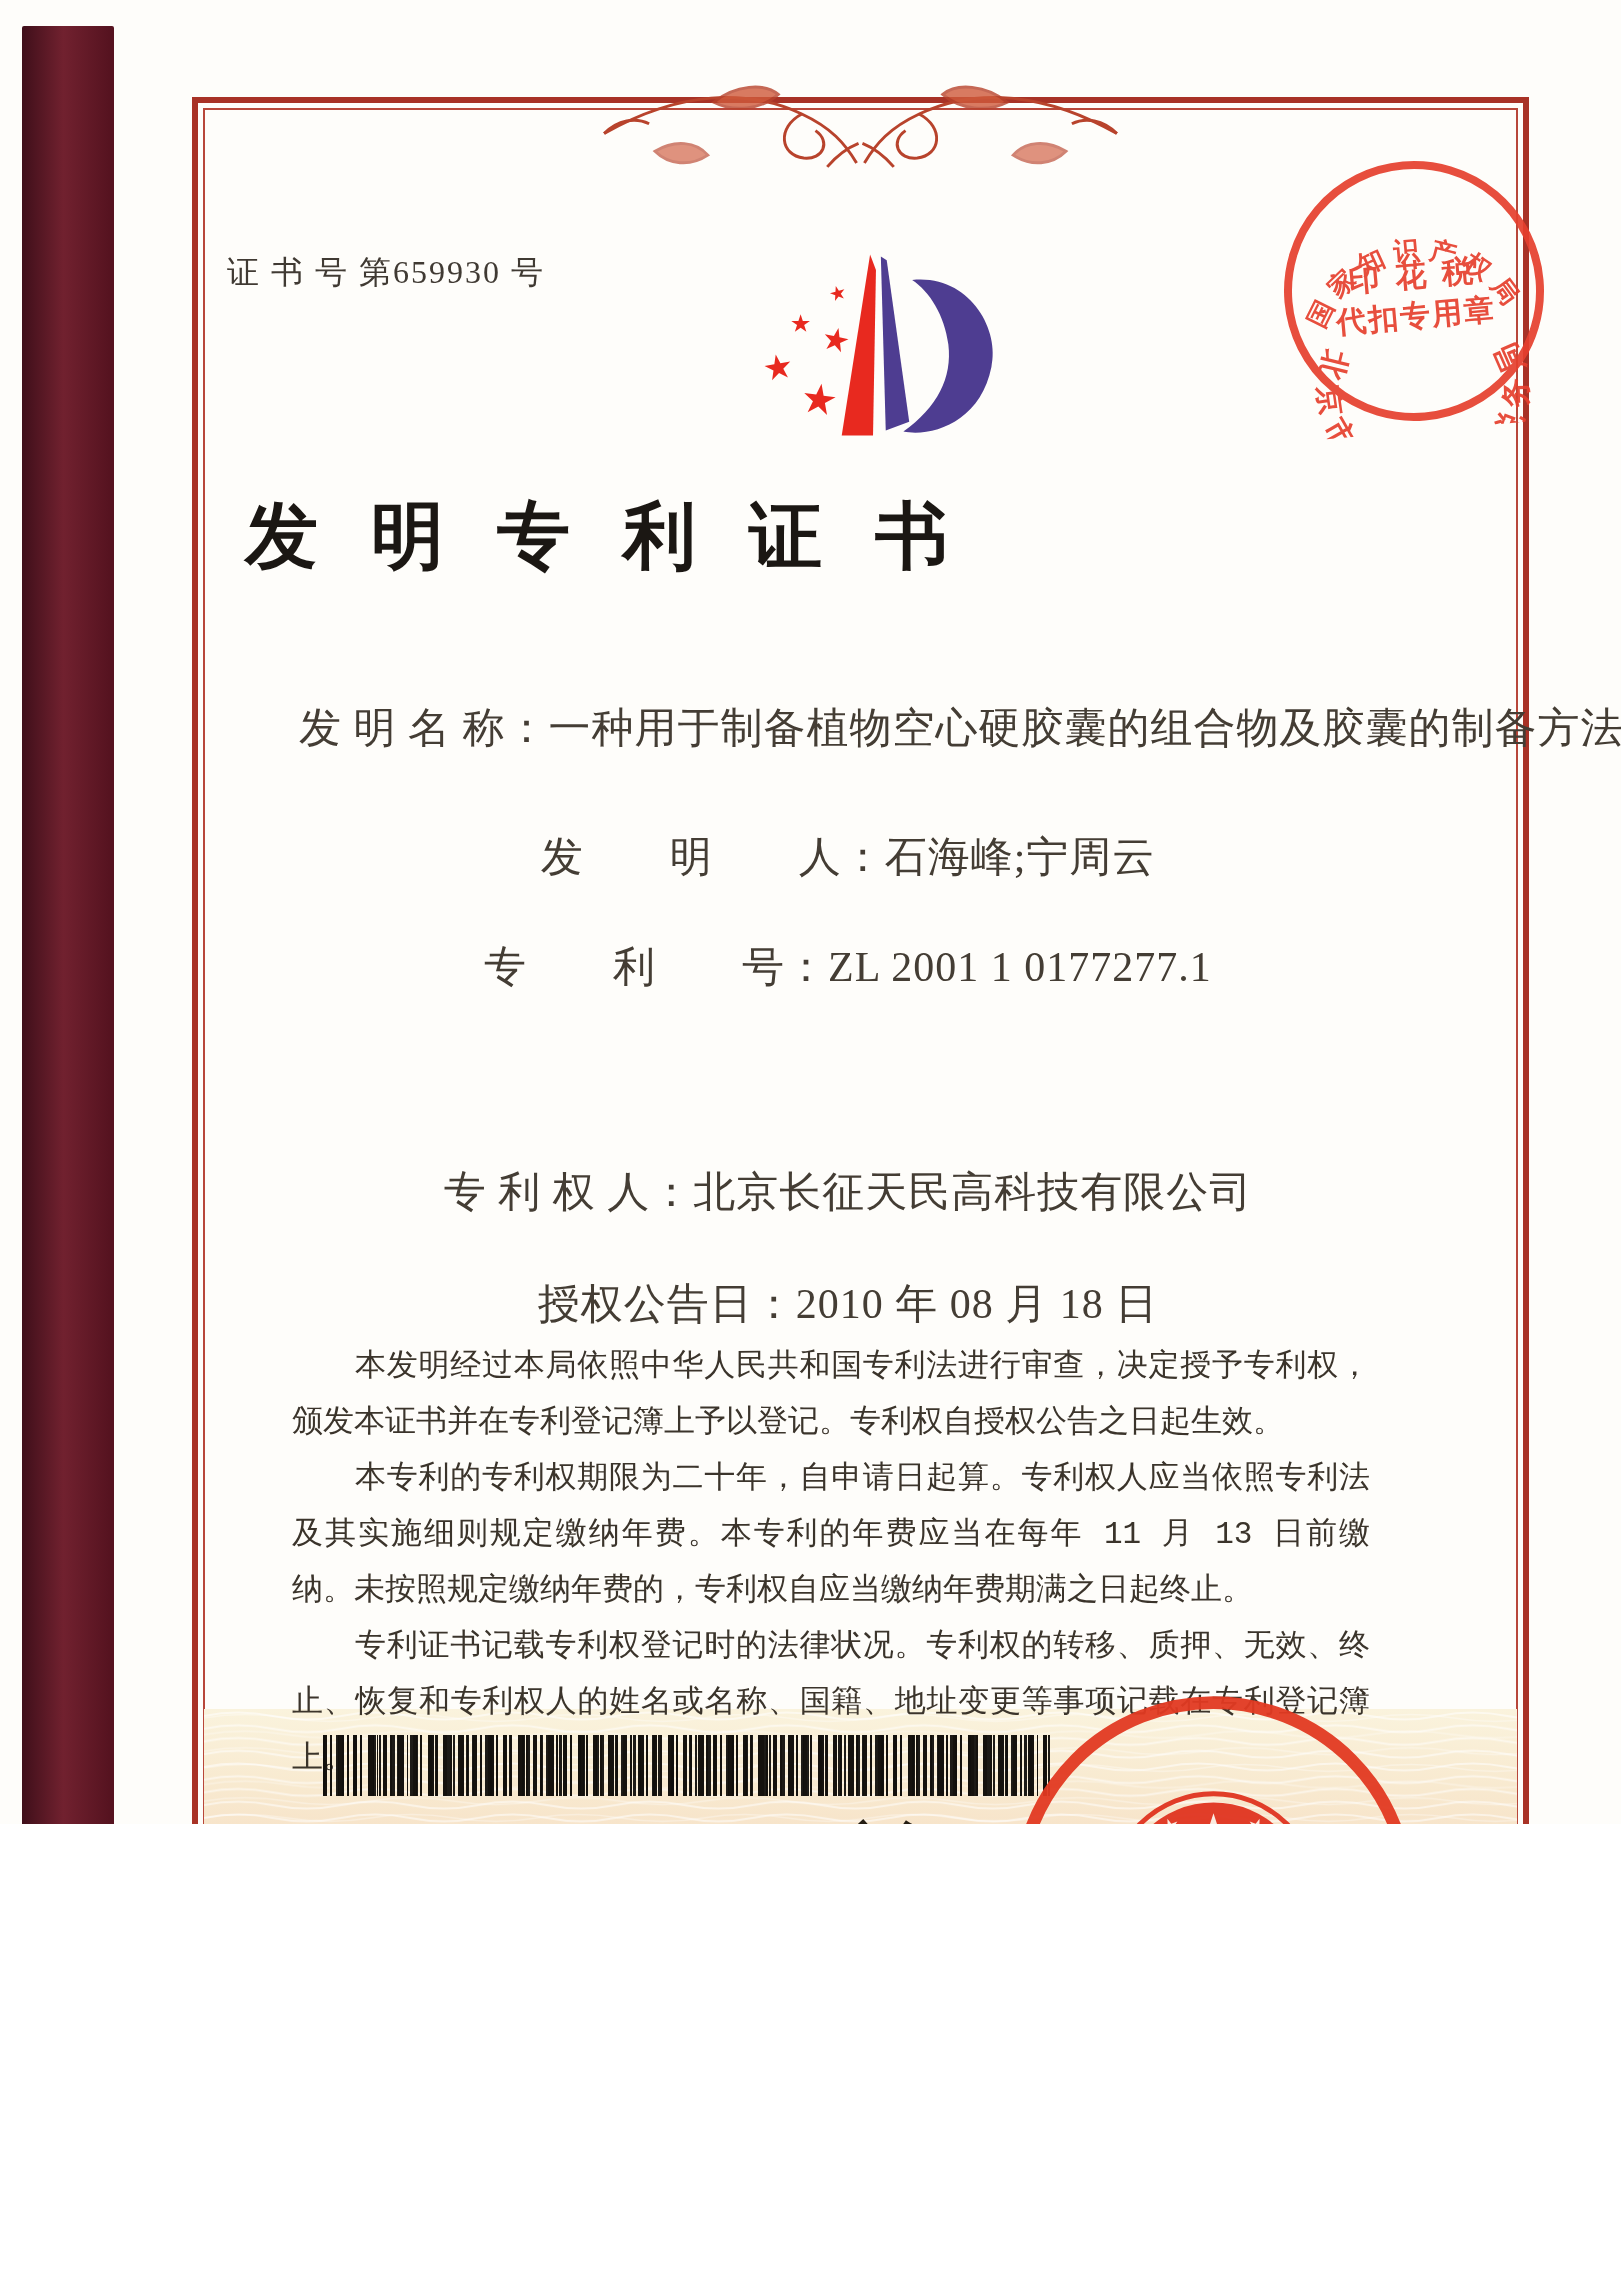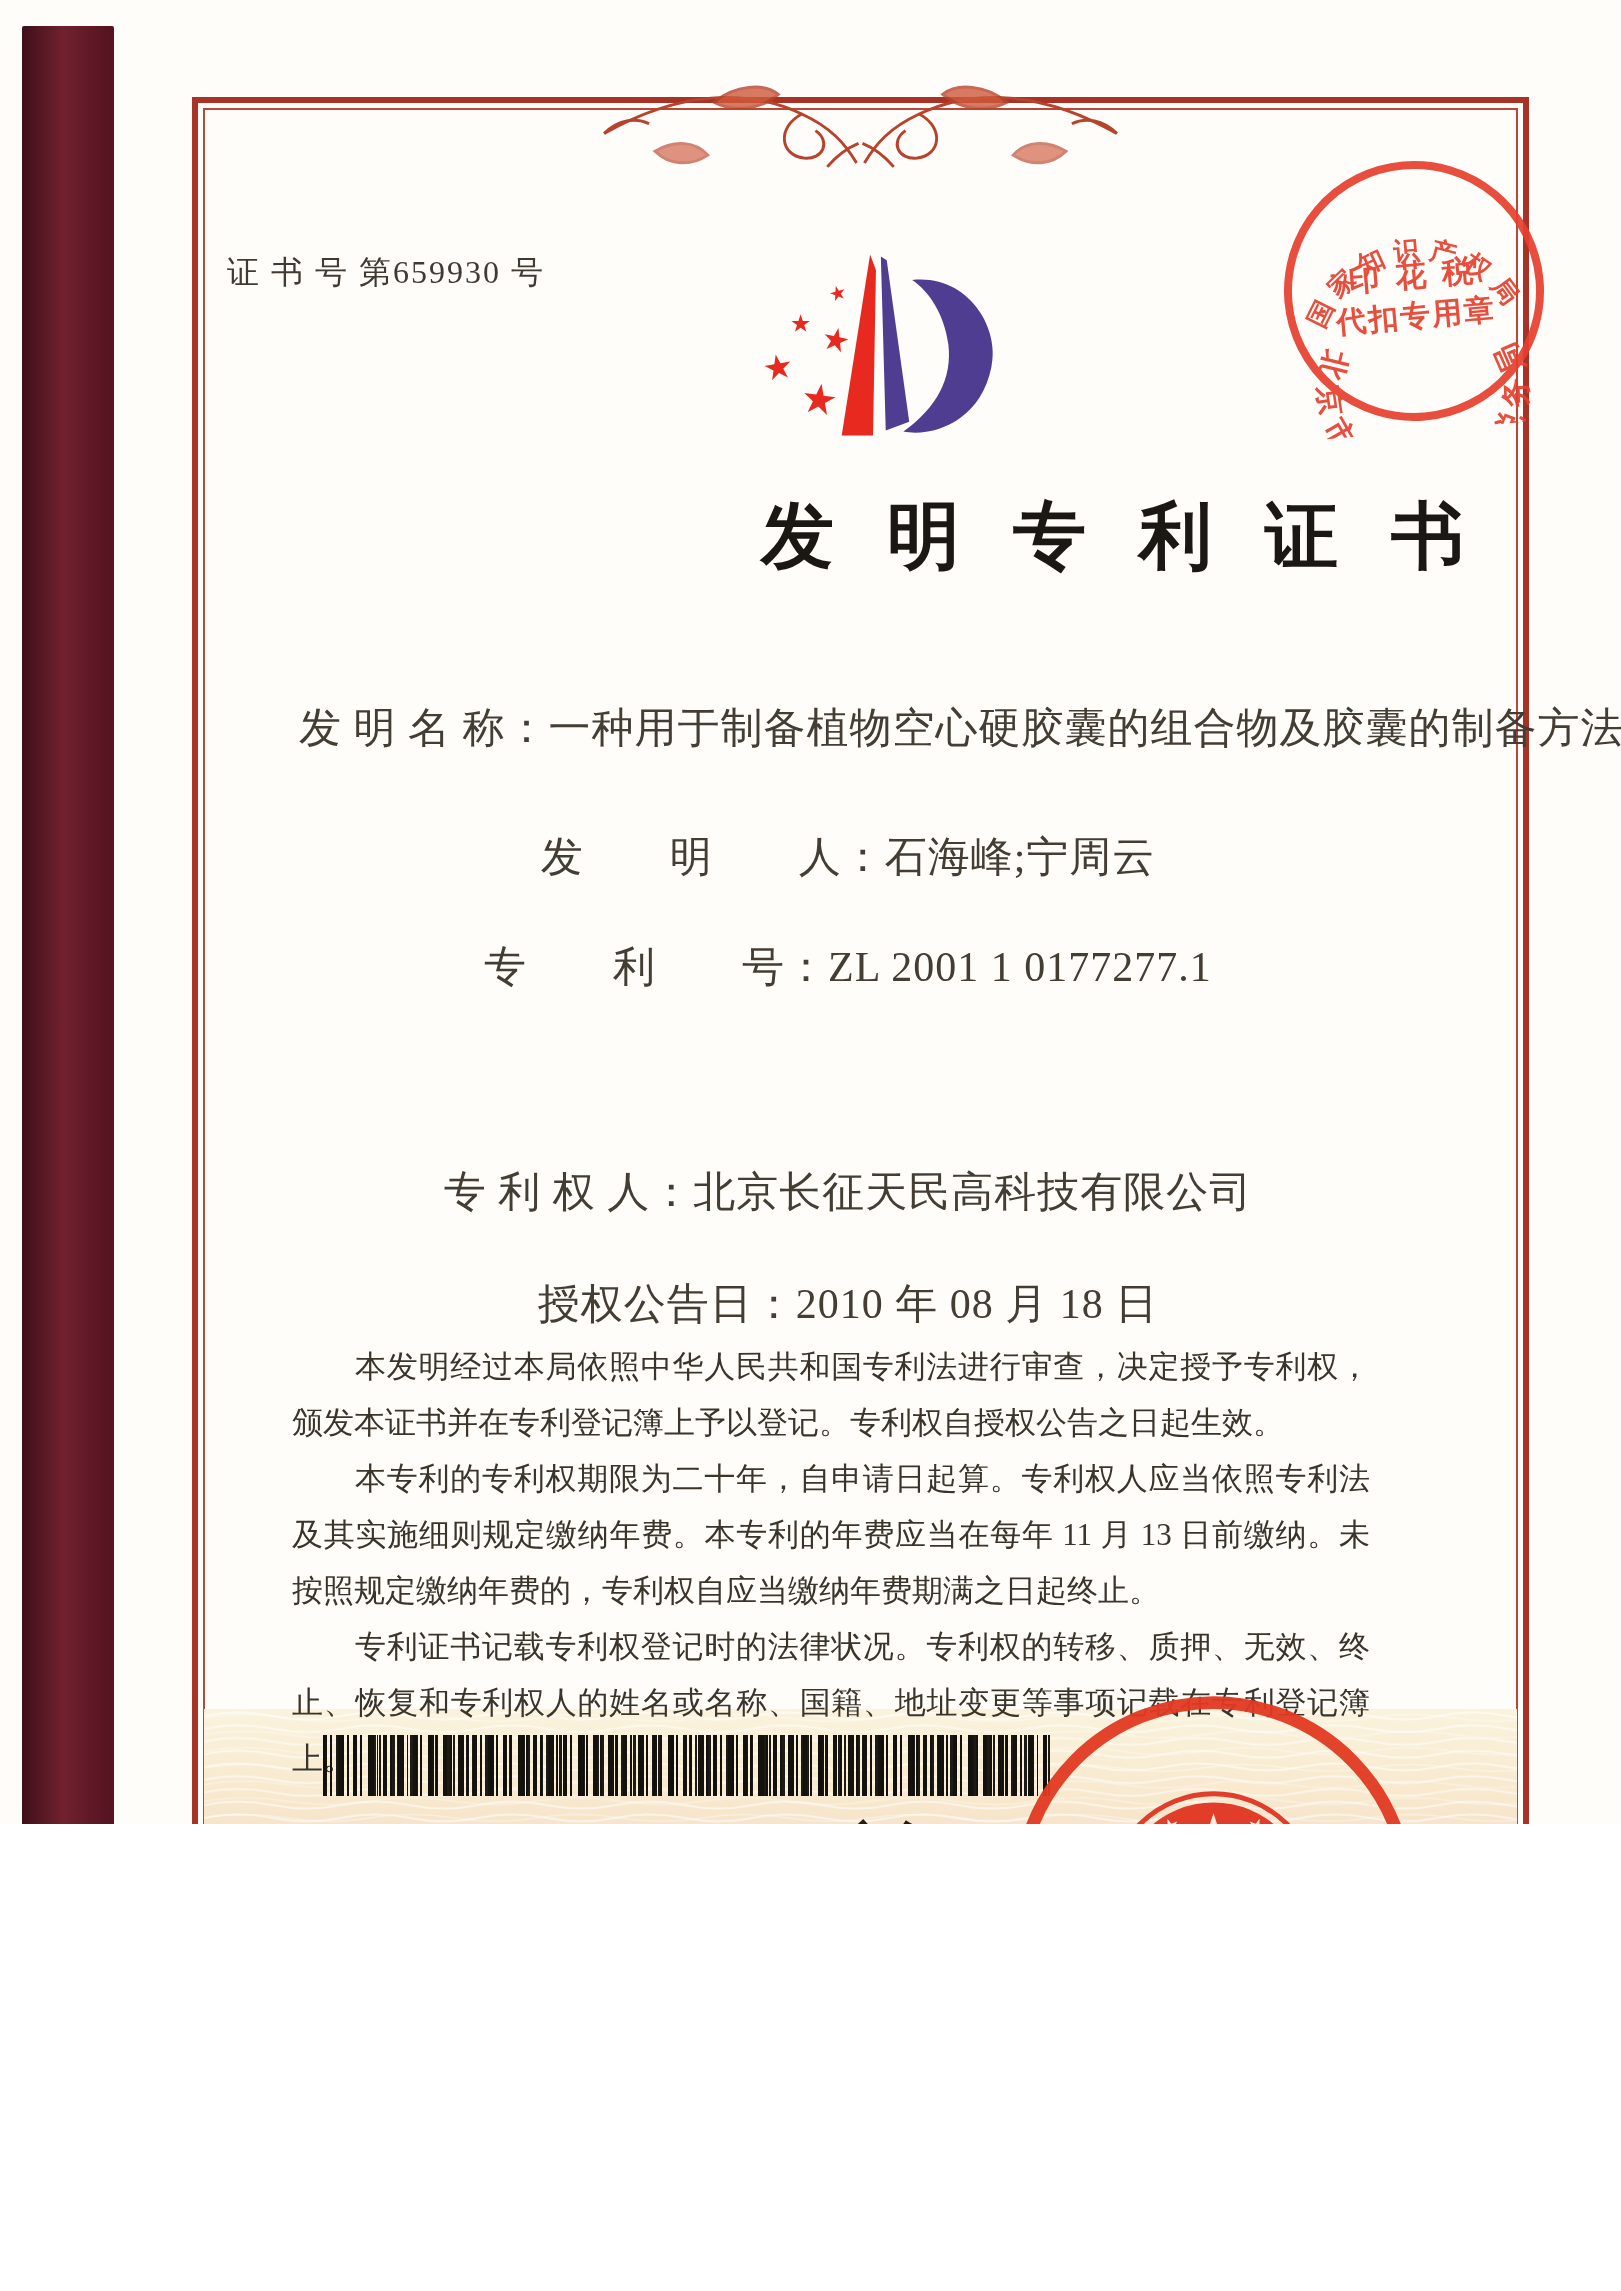--- a/index.html
+++ b/index.html
@@ -12,25 +12,25 @@
   .frame{position:absolute;left:192px;top:97px;width:1325px;height:2056px;
          border:6.9px solid #a83226;}
   .frame-inner{position:absolute;left:4.9px;top:4.9px;right:4.9px;bottom:4.9px;border:2px solid #b8473a;}
   
   .cream{position:absolute;left:204px;top:1709px;width:1313px;height:449px;
          background:linear-gradient(180deg,#faf3dd 0%,#f8e9cf 18%,#f5d9c0 45%,#f4d2b9 62%,#f6dcc7 85%,#f8e9d4 100%);}
   .cream svg{position:absolute;left:0;top:0;}
   .cert-no{position:absolute;left:227px;top:251px;font-size:32px;color:#403a33;letter-spacing:2px;}
   .logo{position:absolute;left:722px;top:229px;}
   .taxstamp{position:absolute;left:1274px;top:151px;transform:rotate(-5deg);opacity:.92;}
-  .title{position:absolute;left:192px;top:488px;width:1325px;text-align:right;
+  .title{position:absolute;left:192px;top:488px;width:1325px;text-align:left;
          font-size:73px;font-weight:bold;color:#1b1713;letter-spacing:53px;padding-left:53px;box-sizing:border-box;}
   .field-row{position:absolute;left:299px;width:1098px;font-size:42px;color:#443d34;letter-spacing:1px;white-space:nowrap;text-align:center;}
   .paras{position:absolute;left:292px;top:1339px;width:1078px;font-size:31px;line-height:56px;
-         color:#3b342b;text-align:justify;}
+         color:#3b342b;text-align:justify;font-family:Liberation Mono, monospace;}
   .paras p{margin:0;text-indent:63px;}
   .barcode{position:absolute;left:323px;top:1735px;width:727px;height:61px;
     background:
       repeating-linear-gradient(90deg,rgba(17,15,12,.95) 0 2px,transparent 2px 12.7px,rgba(17,15,12,.95) 12.7px 15.7px,transparent 15.7px 18.6px),
       repeating-linear-gradient(90deg,#15120e 0 3.9px,transparent 3.9px 6.9px,#15120e 6.9px 8.8px,transparent 8.8px 14.7px,#15120e 14.7px 20.6px,transparent 20.6px 23.5px,#15120e 23.5px 25.5px,transparent 25.5px 30px);}
   .role{position:absolute;left:436px;top:1907px;font-size:39px;color:#33291f;letter-spacing:5.9px;text-align:center;}
   .signature{position:absolute;left:519px;top:1815px;font-size:123px;font-weight:bold;
          color:#241d13;letter-spacing:29px;transform:rotate(-5deg) skewX(-8deg);white-space:nowrap;}
   .seal{position:absolute;left:1000px;top:1684px;opacity:.95;}
   .seal-date{position:absolute;left:1084px;top:1996px;font-size:36px;color:#161310;letter-spacing:2.9px;z-index:5;white-space:nowrap;}

